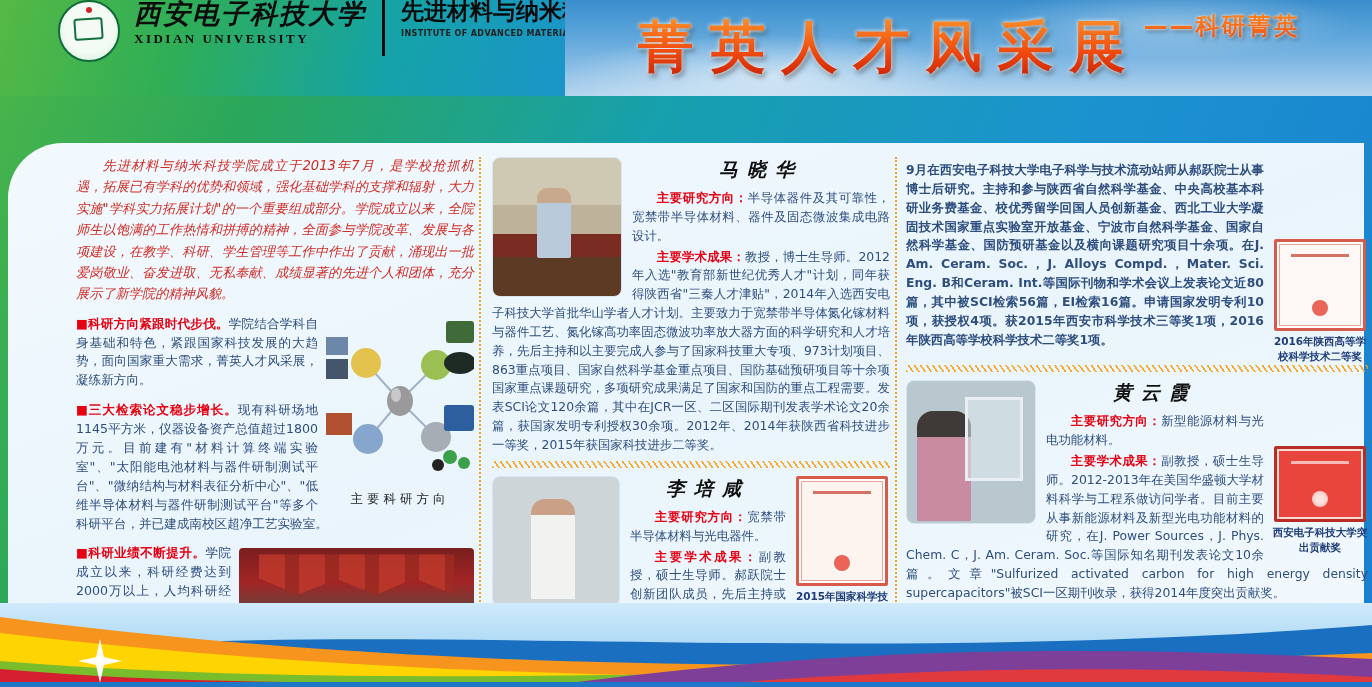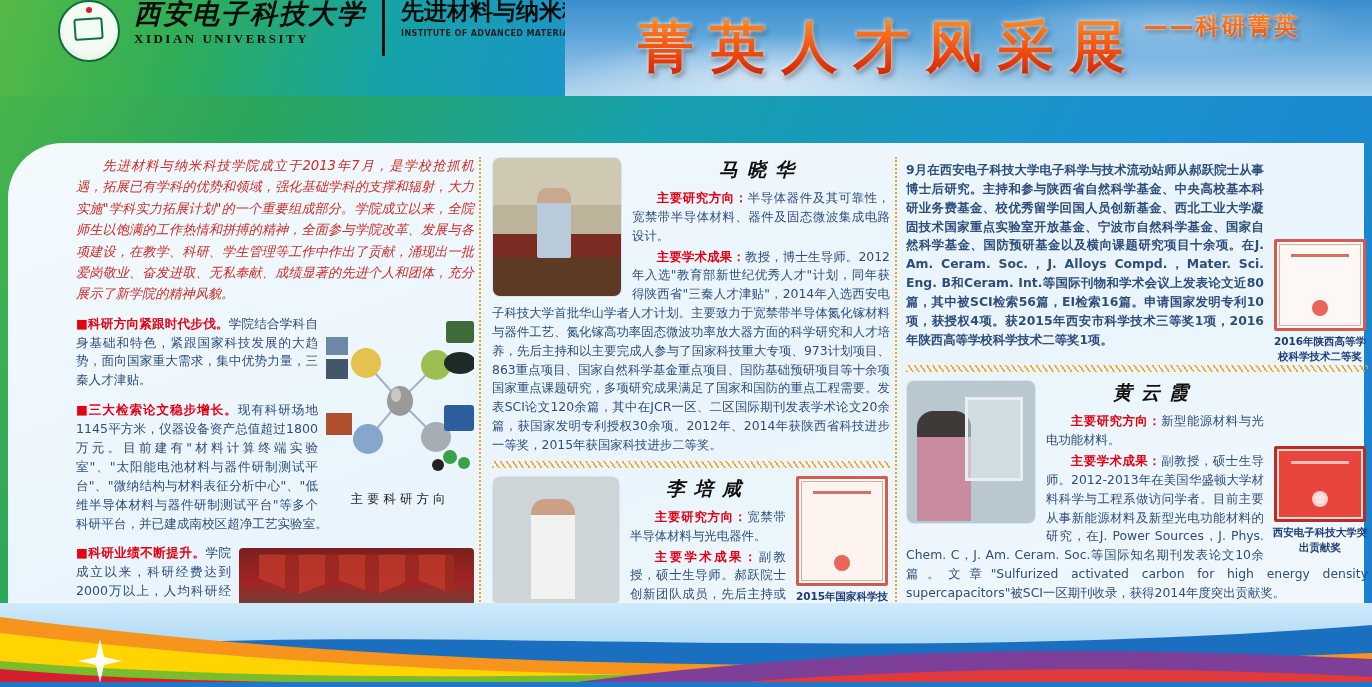--- a/index.html
+++ b/index.html
@@ -164,21 +164,21 @@
         <ellipse cx="134" cy="46" rx="16" ry="11" fill="#1d2b24"></ellipse>
         <rect x="118" y="88" width="30" height="26" rx="3" fill="#2d5f9e"></rect>
         <circle cx="124" cy="140" r="7" fill="#3aa04a"></circle>
         <circle cx="138" cy="146" r="6" fill="#3aa04a"></circle>
         <circle cx="112" cy="148" r="6" fill="#222"></circle>
       </svg>
       <div class="diagram-caption">主要科研方向</div>
     </div>
 
     <p class="sec">
-      <span class="sec-head">■科研方向紧跟时代步伐。</span><span>学院结合学科自身基础和特色，紧跟国家科技发展的大趋势，面向国家重大需求，集中优势力量，三秦人才津贴。</span>
+      <span class="sec-head">■科研方向紧跟时代步伐。</span><span>学院结合学科自身基础和特色，紧跟国家科技发展的大趋势，面向国家重大需求，菁英人才风采展，凝练新方向。</span>
     </p>
     <p class="sec">
       <span class="sec-head">■三大检索论文稳步增长。</span><span>现有科研场地1145平方米，仪器设备资产总值超过1800万元。目前建有"材料计算终端实验室"、"太阳能电池材料与器件研制测试平台"、"微纳结构与材料表征分析中心"、"低维半导体材料与器件研制测试平台"等多个科研平台，并已建成南校区超净工艺实验室。</span>
     </p>
 
     <div class="sec">
       <div class="team-photo"></div>
       <span class="sec-head">■科研业绩不断提升。</span><span>学院成立以来，科研经费达到2000万以上，人均科研经费近50万，在全校各学院中排在前列。三大检索论文稳步增长，且论文质量不断提升，2013年、2014年连续以高质量一区论文获得学校"突出贡献奖"；2014年学院申请到国家自然科学基金2项，2015年申请到国家自然科学基金4项，在Applied Physics Letters、Journal of Physical Chemistry C、Journal of Power Sources、Nano Energy等学术期刊上发表SCI检索论文20余篇。以郝跃院士、李培咸副教授、马晓华教授为主要完成人的"氮化镓基紫外LED技术"获得了陕西省科技进步一等奖，并获得了2015年度国家科技进步二等奖。</span>
     </div>
 

